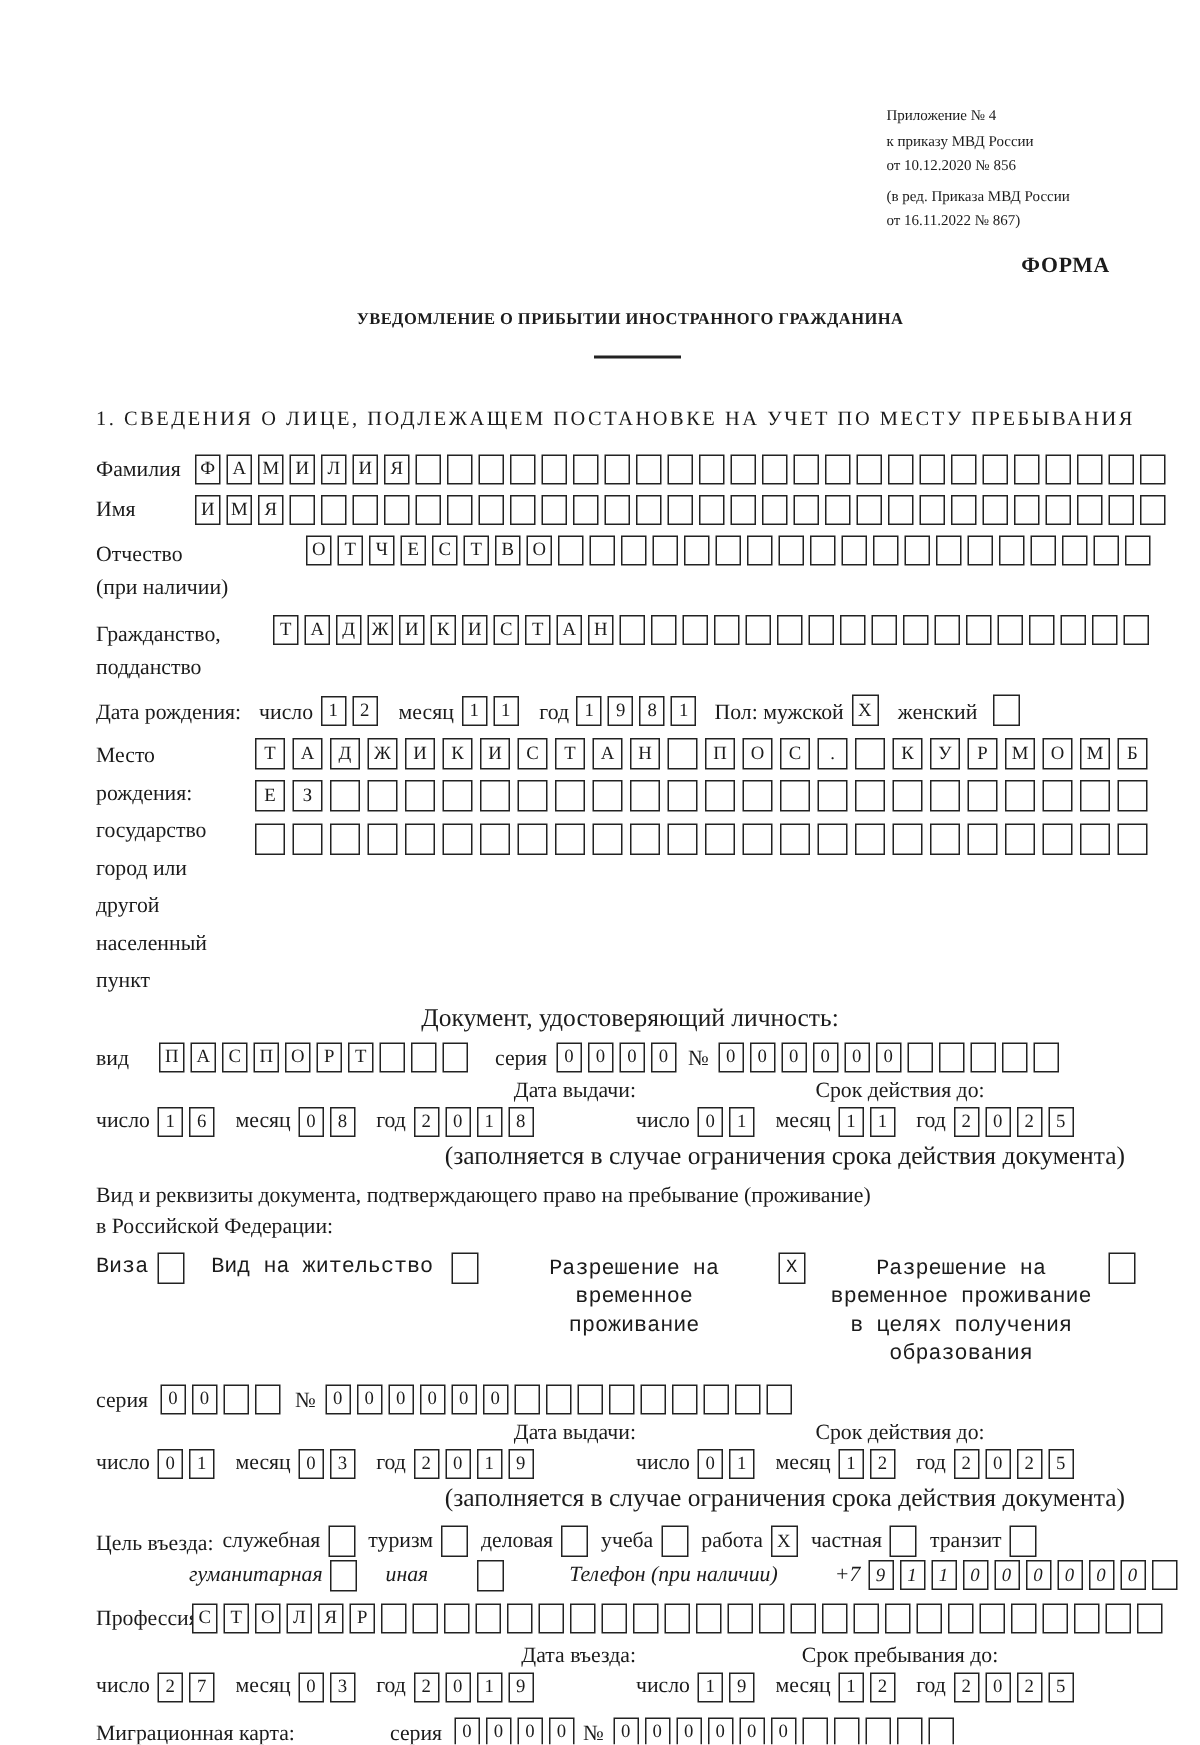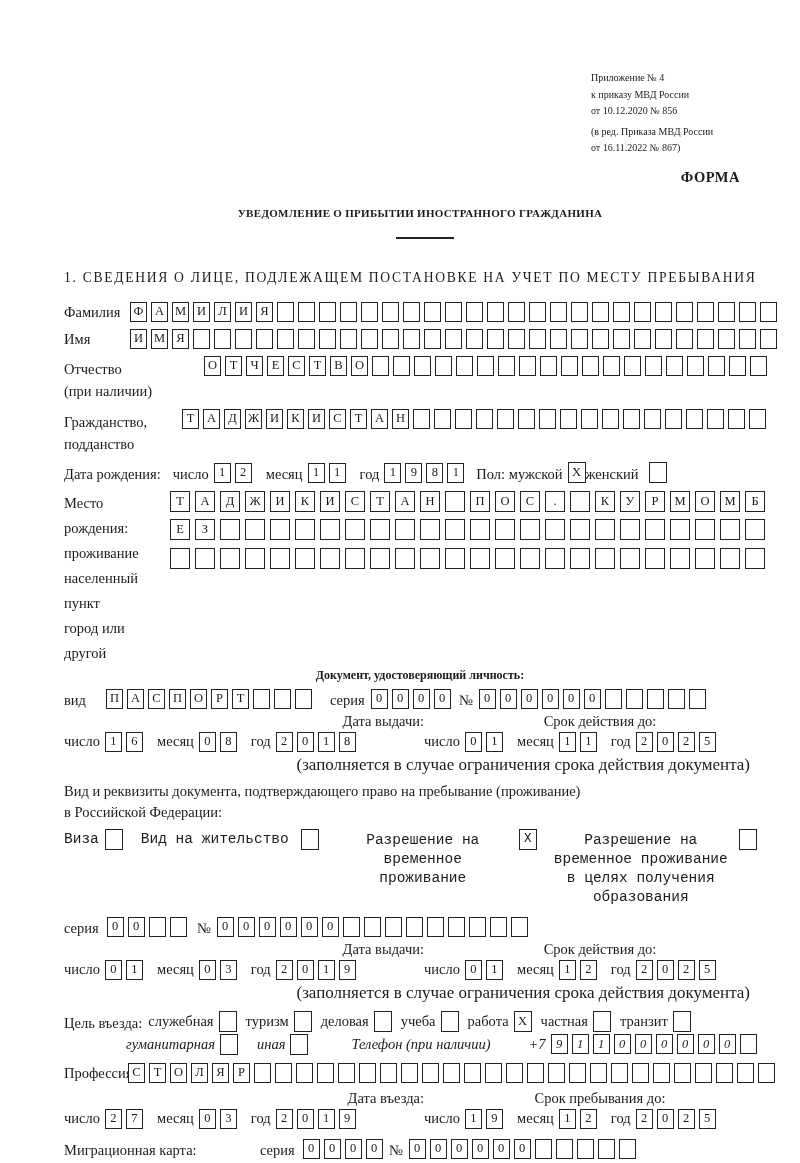--- a/index.html
+++ b/index.html
@@ -38,21 +38,21 @@
   }
   .cells.wide .cell{width:20px;height:21px;margin-right:5px;}
   .cells.cb .cell{width:18px;height:21px;margin-right:0;}
   .bp-rows .cells{display:flex;margin-bottom:7.5px;}
   .reps-rows .cells{display:flex;margin-bottom:8px;}
   
   .inlinerow{display:flex;align-items:flex-end;flex-wrap:nowrap;}
   .inlinerow .w{margin:0 5px 0 10px;flex:none;}
   .inlinerow .w.first{margin-left:12px;}
   
-  .doc-heading{text-align:center;font-weight:bold;font-size:12px;margin:2px 0 6px;}
+  .doc-heading{text-align:center;font-weight:normal;font-size:17px;margin:2px 0 6px;}
   .dlabels{display:flex;font-size:14.5px;margin-top:2px;}
   .dl-left{width:360px;text-align:right;}
   .dl-right{flex:1;text-align:center;}
   .drow{display:flex;align-items:center;margin-top:2px;}
   .dgroup{display:flex;align-items:center;}
   .dgroup.left{width:360px;}
   .dgroup.right{flex:1;}
   .dgroup .w{margin:0 5px 0 10px;flex:none;}
   .dgroup .w:first-child{margin-left:0;}
   .note-r{text-align:right;padding-right:26px;font-size:17px;margin:3px 0 8px;}
@@ -258,32 +258,32 @@
       <span class="cells">
           <span class="cell">1</span>
           <span class="cell">9</span>
           <span class="cell">8</span>
           <span class="cell">1</span>
         </span>
       <span style="margin-left:8px;">Пол: мужской</span>
       <span class="cells cb" style="margin-left:5px;">
           <span class="cell">X</span>
         </span>
-      <span style="">женский</span>
+      <span style="margin-left:13px;">женский</span>
       <span class="cells cb" style="margin-left:10px;">
           <span class="cell"></span>
         </span>
     </div>
 
     <div class="frow" style="margin-bottom:2px;">
       <div class="flabel lbl-bp">
         <div>Место рождения:</div>
-        <div>проживание</div>
+        <div>государство</div>
+        <div>город или другой</div>
         <div>населенный пункт</div>
-        <div>город или другой</div>
       </div>
       <div class="bp-rows">
         <span class="cells wide">
             <span class="cell">Т</span>
             <span class="cell">А</span>
             <span class="cell">Д</span>
             <span class="cell">Ж</span>
             <span class="cell">И</span>
             <span class="cell">К</span>
             <span class="cell">И</span>
@@ -589,21 +589,21 @@
           </span>
       </span>
     </div>
     <div class="purpose2">
       <span class="p-item">
         <span class="plabel">гуманитарная</span>
         <span class="cells cb">
             <span class="cell"></span>
           </span>
       </span>
-      <span class="p-item" style="margin-left:10px;">
+      <span class="p-item" style="margin-left:10px;gap:28px;">
         <span class="plabel">иная</span>
         <span class="cells cb">
             <span class="cell"></span>
           </span>
       </span>
       <span style="margin-left:34px;flex:none;">Телефон (при наличии)</span>
       <span style="margin-left:38px;margin-right:5px;flex:none;">+7</span>
       <span class="cells">
           <span class="cell">9</span>
           <span class="cell">1</span>

